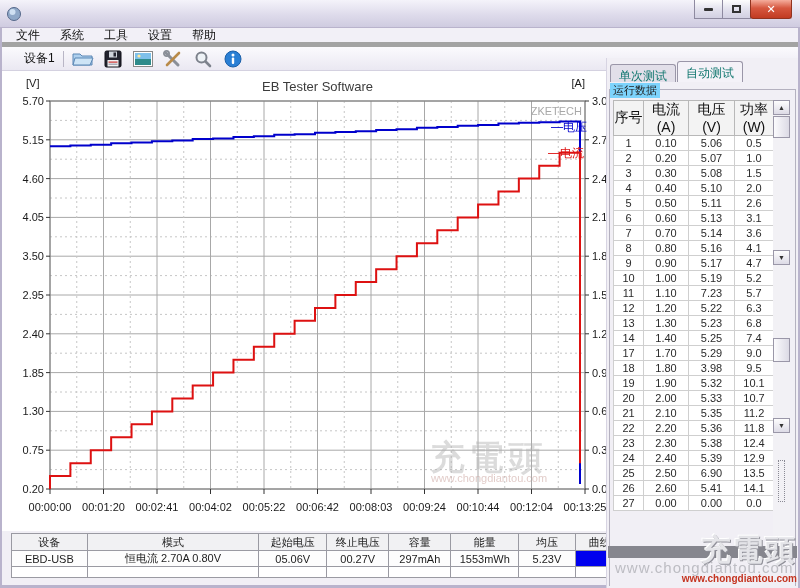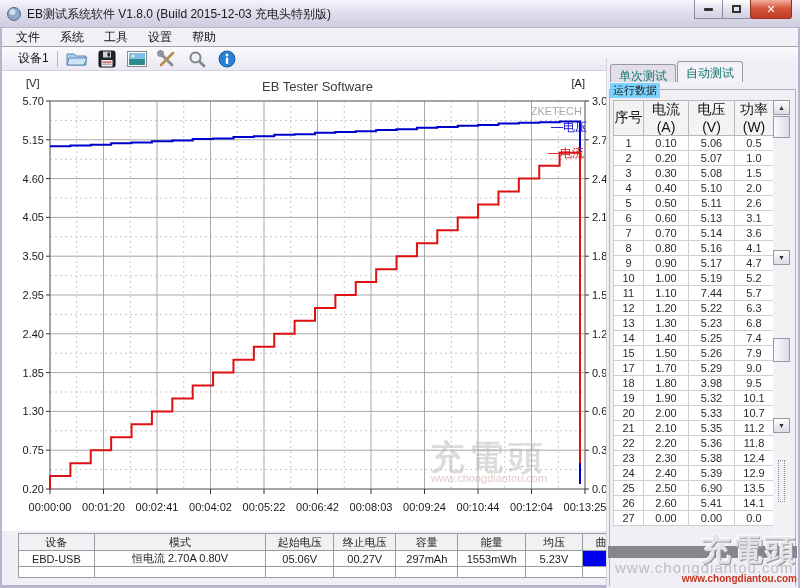--- a/index.html
+++ b/index.html
@@ -17,33 +17,33 @@
   .winbtn { width:29px; height:19px; border:1px solid #8e8aa0; border-top:none; margin-left:-1px;
             background:linear-gradient(#fdfdfd,#e5e4ef 45%,#d2d0e2); display:flex; align-items:center;
             justify-content:center; color:#333; font-size:10px; }
   .winbtn.close { width:42px; background:linear-gradient(#f3a violet); background:linear-gradient(#f0a violet); }
   .winbtn.close { background:linear-gradient(#f5ad9c,#d6573f 45%,#c13b22); border-color:#92331f;
                   border-bottom-left-radius:3px; border-bottom-right-radius:3px; color:#fff; font-size:11px; }
   .minglyph { width:9px; height:3px; background:#333; border-radius:1px; }
   .maxglyph { width:9px; height:8px; border:2px solid #333; }
   
   .menubar { position:absolute; left:0; top:28px; width:796px; height:19px; background:#f2f0f7;
-             border-bottom:1px solid #a3a3a3; display:flex; align-items:center; padding-left:4px; }
+             border-bottom:5px solid #a3a3a3; display:flex; align-items:center; padding-left:4px; }
   .menu-item { padding:2px 10px; color:#111; }
   .toolbar { position:absolute; left:0; top:47px; width:796px; height:24px;
              background:linear-gradient(#fbfafd,#eae8f2); border-bottom:1px solid #d4d1e0;
-             display:flex; align-items:center; padding-left:14px; }
+             display:flex; align-items:center; padding-left:20px; }
   .device-label { color:#111; padding:0 6px 0 2px; }
   .tb-sep { width:1px; height:16px; background:#b9b6c6; margin:0 6px 0 2px; }
   .tb-icon { width:27px; height:20px; display:flex; align-items:center; justify-content:center; margin-right:3px; }
   
   .chart-panel { position:absolute; left:0; top:71px; width:604px; height:460px; background:#ffffff; }
   .chart-panel svg { display:block; }
   
-  .bottom-table { position:absolute; left:16px; top:533px; width:672px; border-collapse:collapse; table-layout:fixed; }
+  .bottom-table { position:absolute; left:9px; top:533px; width:672px; border-collapse:collapse; table-layout:fixed; }
   .bottom-table th, .bottom-table td { border:1px solid #9a9aa2; font-weight:normal; font-size:11px;
              color:#1c1c1c; text-align:center; height:16px; padding:0 1px; overflow:hidden; white-space:nowrap; background:#fdfdfd; }
   .bottom-table th { background:#f1f1f3; height:17px; }
   .bottom-table td.swatch { padding:0; }
   .swatch-fill { width:100%; height:100%; }
   .bottom-table tr.empty td { height:11px; background:#fff; }
   
   .right-panel { position:absolute; left:604px; top:58px; width:192px; height:530px;
                  background:#f1eff5; border-left:1px solid #d7d4e2; }
   .tabs { position:absolute; left:3px; top:3px; display:flex; align-items:flex-end; height:21px; }
@@ -74,21 +74,20 @@
 </head>
 <body>
 
 <div class="window">
 
   <div class="titlebar">
     <svg class="title-icon" viewBox="0 0 16 16">
       <circle cx="8" cy="8" r="6.5" fill="#8fa8c8" stroke="#55688a"></circle>
       <circle cx="6.5" cy="6" r="3" fill="#cfe0f2"></circle>
     </svg>
-    <div class="title-text">EB测试系统软件  V1.8.0 (Build 2015-12-03 充电头特别版)</div>
     <div class="winbtns">
       <div class="winbtn">
           <div class="minglyph"></div>
         </div>
       <div class="winbtn">
           <div class="maxglyph"></div>
         </div>
       <div class="winbtn close">
           <span>✕</span>
         </div>
@@ -415,46 +414,40 @@
               </tr>
               <tr>
                 <td>10</td>
                 <td>1.00</td>
                 <td>5.19</td>
                 <td>5.2</td>
               </tr>
               <tr>
                 <td>11</td>
                 <td>1.10</td>
-                <td>7.44</td>
+                <td>7.23</td>
                 <td>5.7</td>
               </tr>
               <tr>
                 <td>12</td>
                 <td>1.20</td>
                 <td>5.22</td>
                 <td>6.3</td>
               </tr>
               <tr>
                 <td>13</td>
                 <td>1.30</td>
                 <td>5.23</td>
                 <td>6.8</td>
               </tr>
               <tr>
                 <td>14</td>
                 <td>1.40</td>
                 <td>5.25</td>
                 <td>7.4</td>
-              </tr>
-              <tr>
-                <td>15</td>
-                <td>1.50</td>
-                <td>5.26</td>
-                <td>7.9</td>
               </tr>
               <tr>
                 <td>17</td>
                 <td>1.70</td>
                 <td>5.29</td>
                 <td>9.0</td>
               </tr>
               <tr>
                 <td>18</td>
                 <td>1.80</td>

